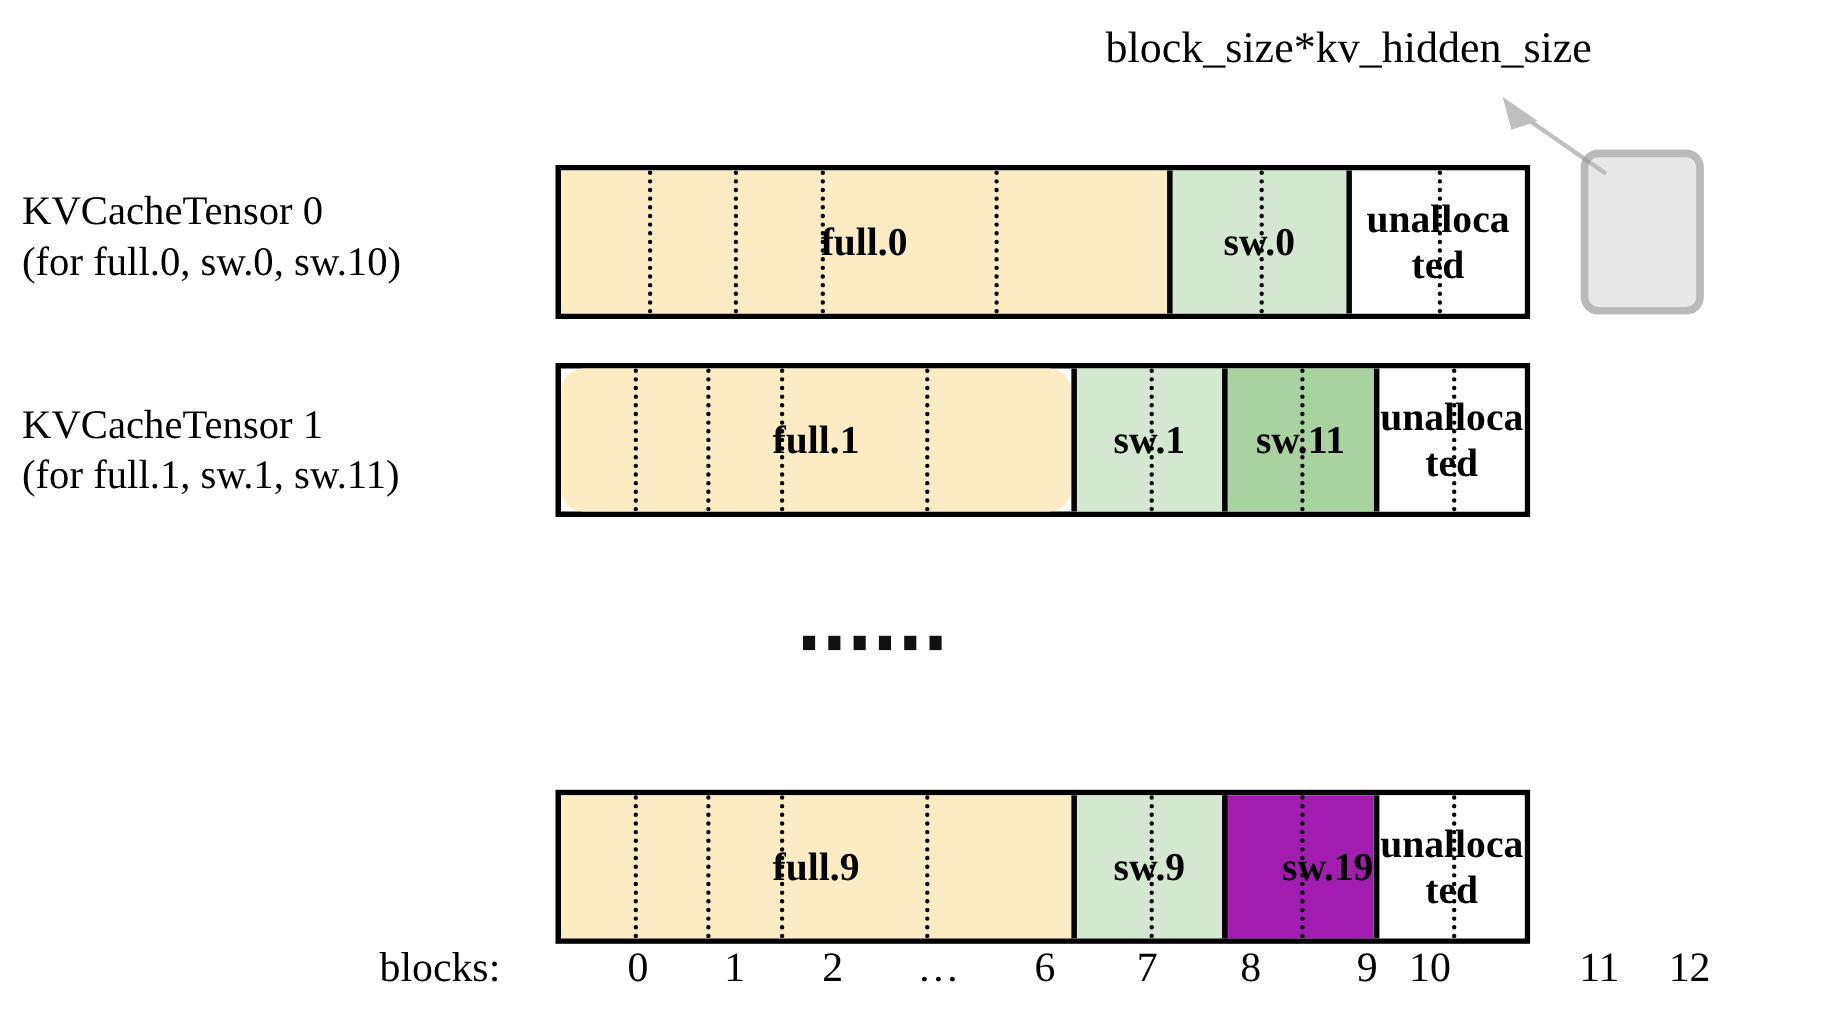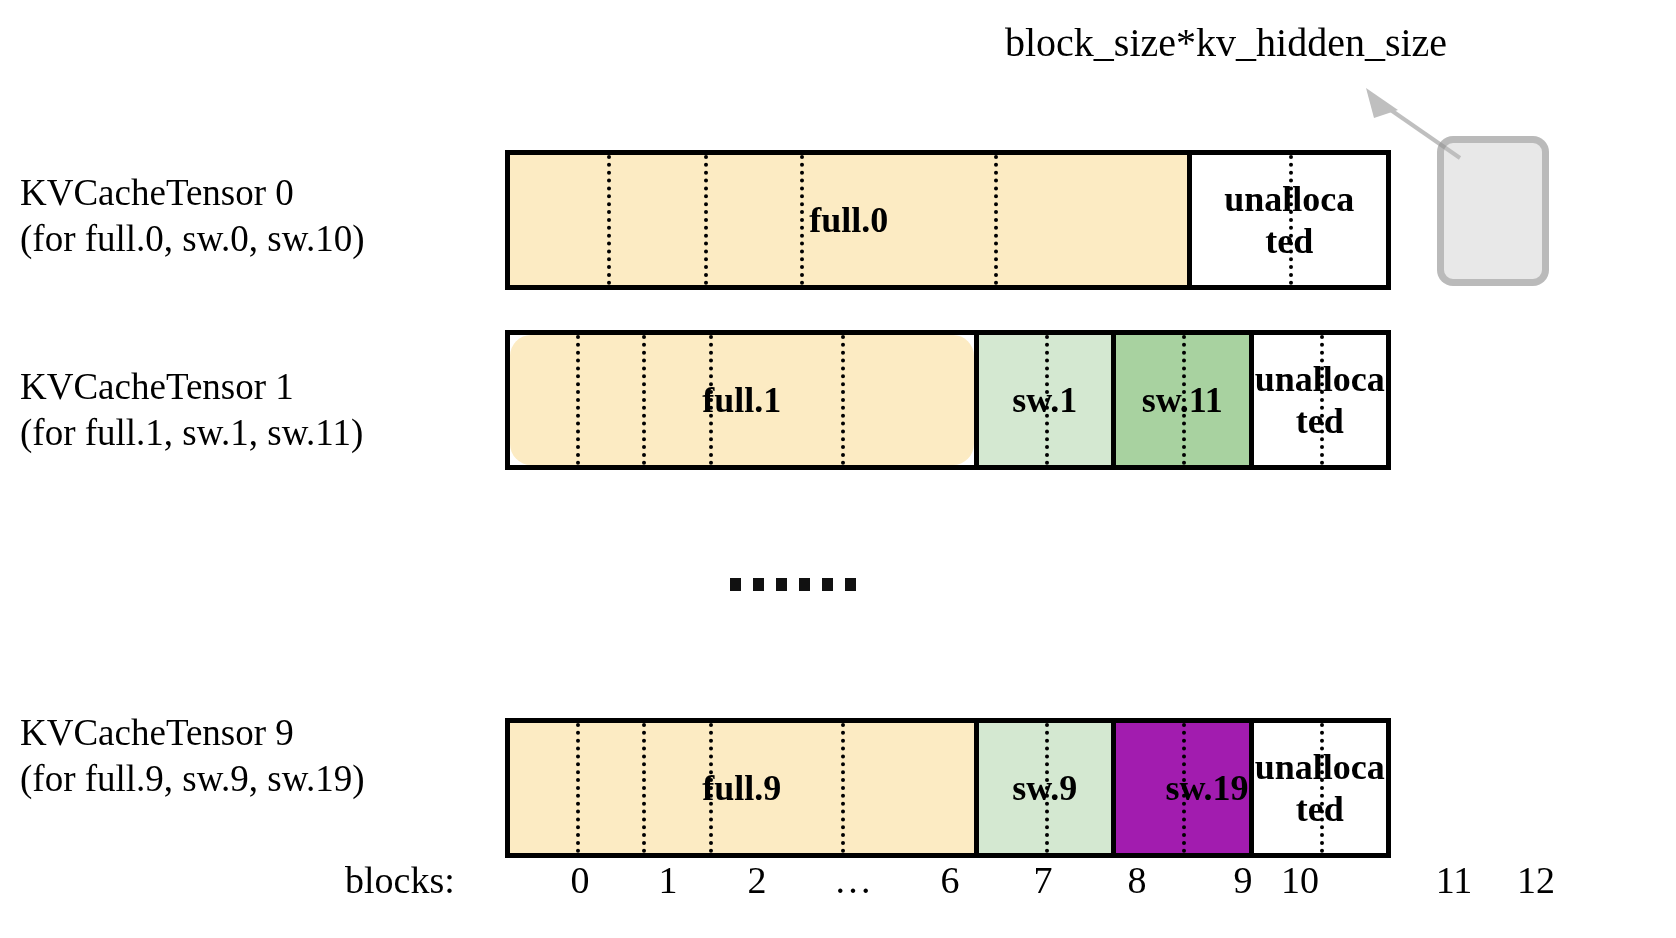--- a/index.html
+++ b/index.html
@@ -146,20 +146,24 @@
   </div>
 
   <div class="bar" style="top:150px;">
     <div class="seg" style="flex:7;background:#FCEBC3;">
       <div class="divider" style="left:14.2857%;"></div>
       <div class="divider" style="left:28.5714%;"></div>
       <div class="divider" style="left:42.8571%;"></div>
       <div class="divider" style="left:71.4285%;"></div>
       <span class="lbl">full.0</span>
     </div>
+    <div class="seg sep" style="flex:2;background:#D4E8D1;">
+      <div class="divider" style="left:50%;"></div>
+      <span class="lbl">sw.0</span>
+    </div>
     <div class="seg sep" style="flex:2;background:#FFFFFF;">
       <div class="divider" style="left:50%;"></div>
       <span class="lbl">unalloca<br>ted</span>
     </div>
   </div>
   <div class="highlight-box"></div>
 
   <div class="row-label" style="top:364px;">
     <span class="l1">KVCacheTensor 1</span>
     <span class="l2">(for full.1, sw.1, sw.11)</span>
@@ -189,24 +193,20 @@
 
   <div class="ellipsis">
     <i></i>
     <i></i>
     <i></i>
     <i></i>
     <i></i>
     <i></i>
   </div>
 
-  <div class="row-label" style="top:710px;">
-    <span class="l1">KVCacheTensor 9</span>
-    <span class="l2">(for full.9, sw.9, sw.19)</span>
-  </div>
 
   <div class="bar" style="top:690px;margin-top:28px;">
     <div class="seg" style="flex:7;background:#FCEBC3;">
       <div class="divider" style="left:14.2857%;"></div>
       <div class="divider" style="left:28.5714%;"></div>
       <div class="divider" style="left:42.8571%;"></div>
       <div class="divider" style="left:71.4285%;"></div>
       <span class="lbl">full.9</span>
     </div>
     <div class="seg sep" style="flex:2;background:#D4E8D1;">

